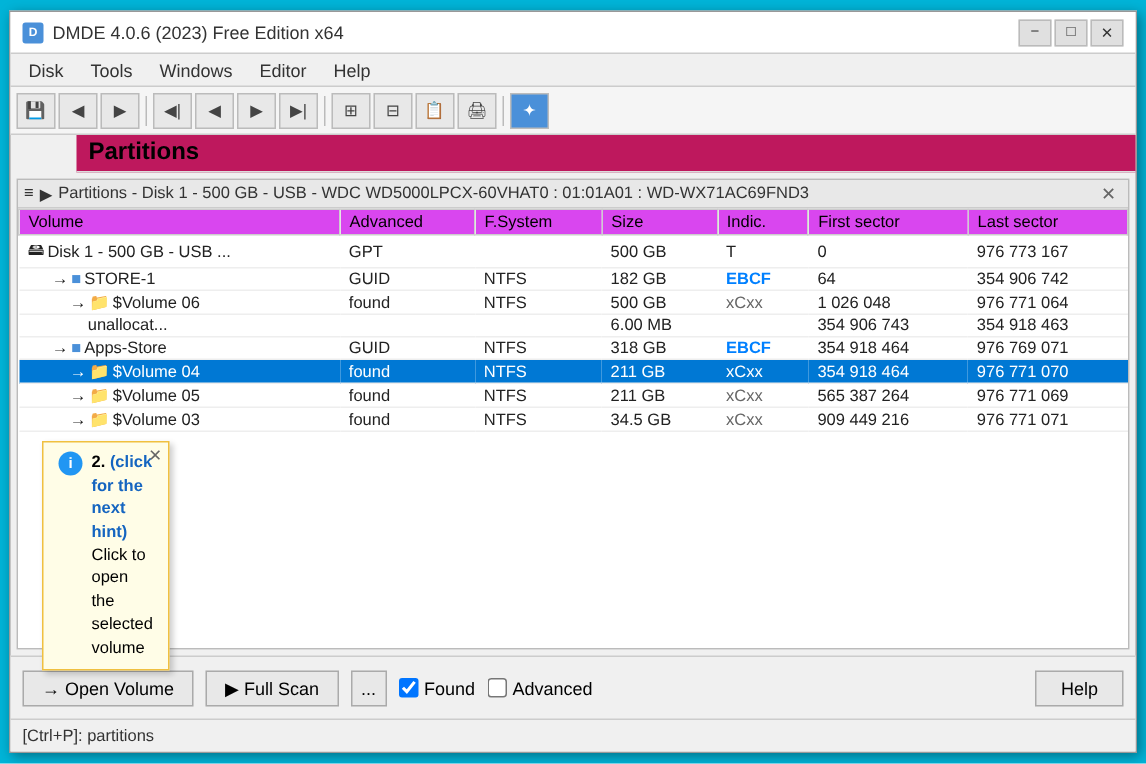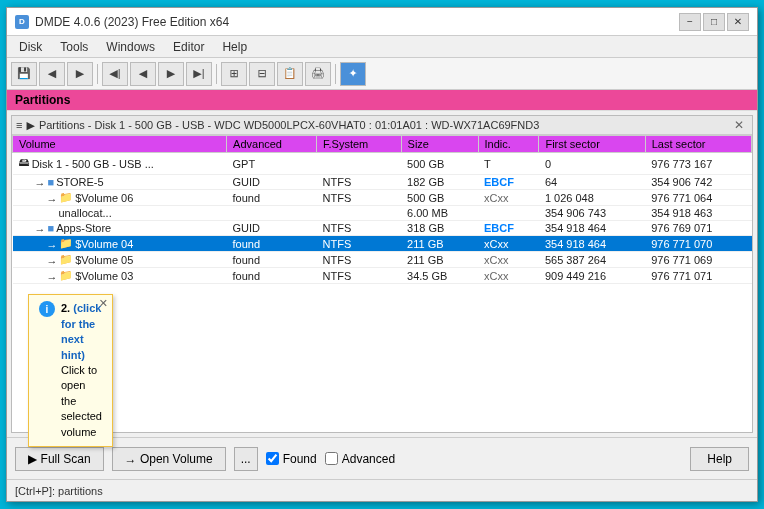--- a/index.html
+++ b/index.html
@@ -105,25 +105,26 @@
       font-size: 11px;
       color: #444;
     }
     .toolbar-sep {
       width: 1px;
       height: 20px;
       background: #bbb;
       margin: 0 2px;
     }
     .partitions-label {
-      font-size: 12px;
+      font-size: 16px;
       font-weight: bold;
       padding: 3px 8px;
-      background: #ec4899;
+      background: #be185d;
       border-bottom: 1px solid #ddd;
+      margin-left: 44px;
     }
     .panel {
       flex: 1;
       display: flex;
       flex-direction: column;
       overflow: hidden;
       background: white;
       margin: 4px;
       border: 1px solid #bbb;
     }
@@ -365,21 +366,21 @@
               <td>T</td>
               <td class="num">0</td>
               <td class="num">976 773 167</td>
             </tr>
 
             <tr>
               <td>
                 <span style="display:inline-flex;align-items:center;gap:2px;padding-left:16px;">
                   <span>→</span>
                   <span style="color:#4a90d9;font-size:11px;">■</span>
-                  <span>STORE-5</span>
+                  <span>STORE-1</span>
                 </span>
               </td>
               <td>GUID</td>
               <td>NTFS</td>
               <td class="num">182 GB</td>
               <td><span class="ebcf">EBCF</span></td>
               <td class="num">64</td>
               <td class="num">354 906 742</td>
             </tr>
 
@@ -476,22 +477,22 @@
               <td class="num">909 449 216</td>
               <td class="num">976 771 071</td>
             </tr>
           </tbody>
         </table>
       </div>
     </div>
   </div>
 
   <div class="footer">
+    <button class="btn-main">→ Open Volume</button>
     <button class="btn-main">▶ Full Scan</button>
-    <button class="btn-main">→ Open Volume</button>
     <button class="btn-small">...</button>
     <label class="checkbox-label">
       <input type="checkbox" checked="" style="">
       <span>Found</span>
     </label>
     <label class="checkbox-label">
       <input type="checkbox" style="">
       <span>Advanced</span>
     </label>
     <div class="spacer"></div>

